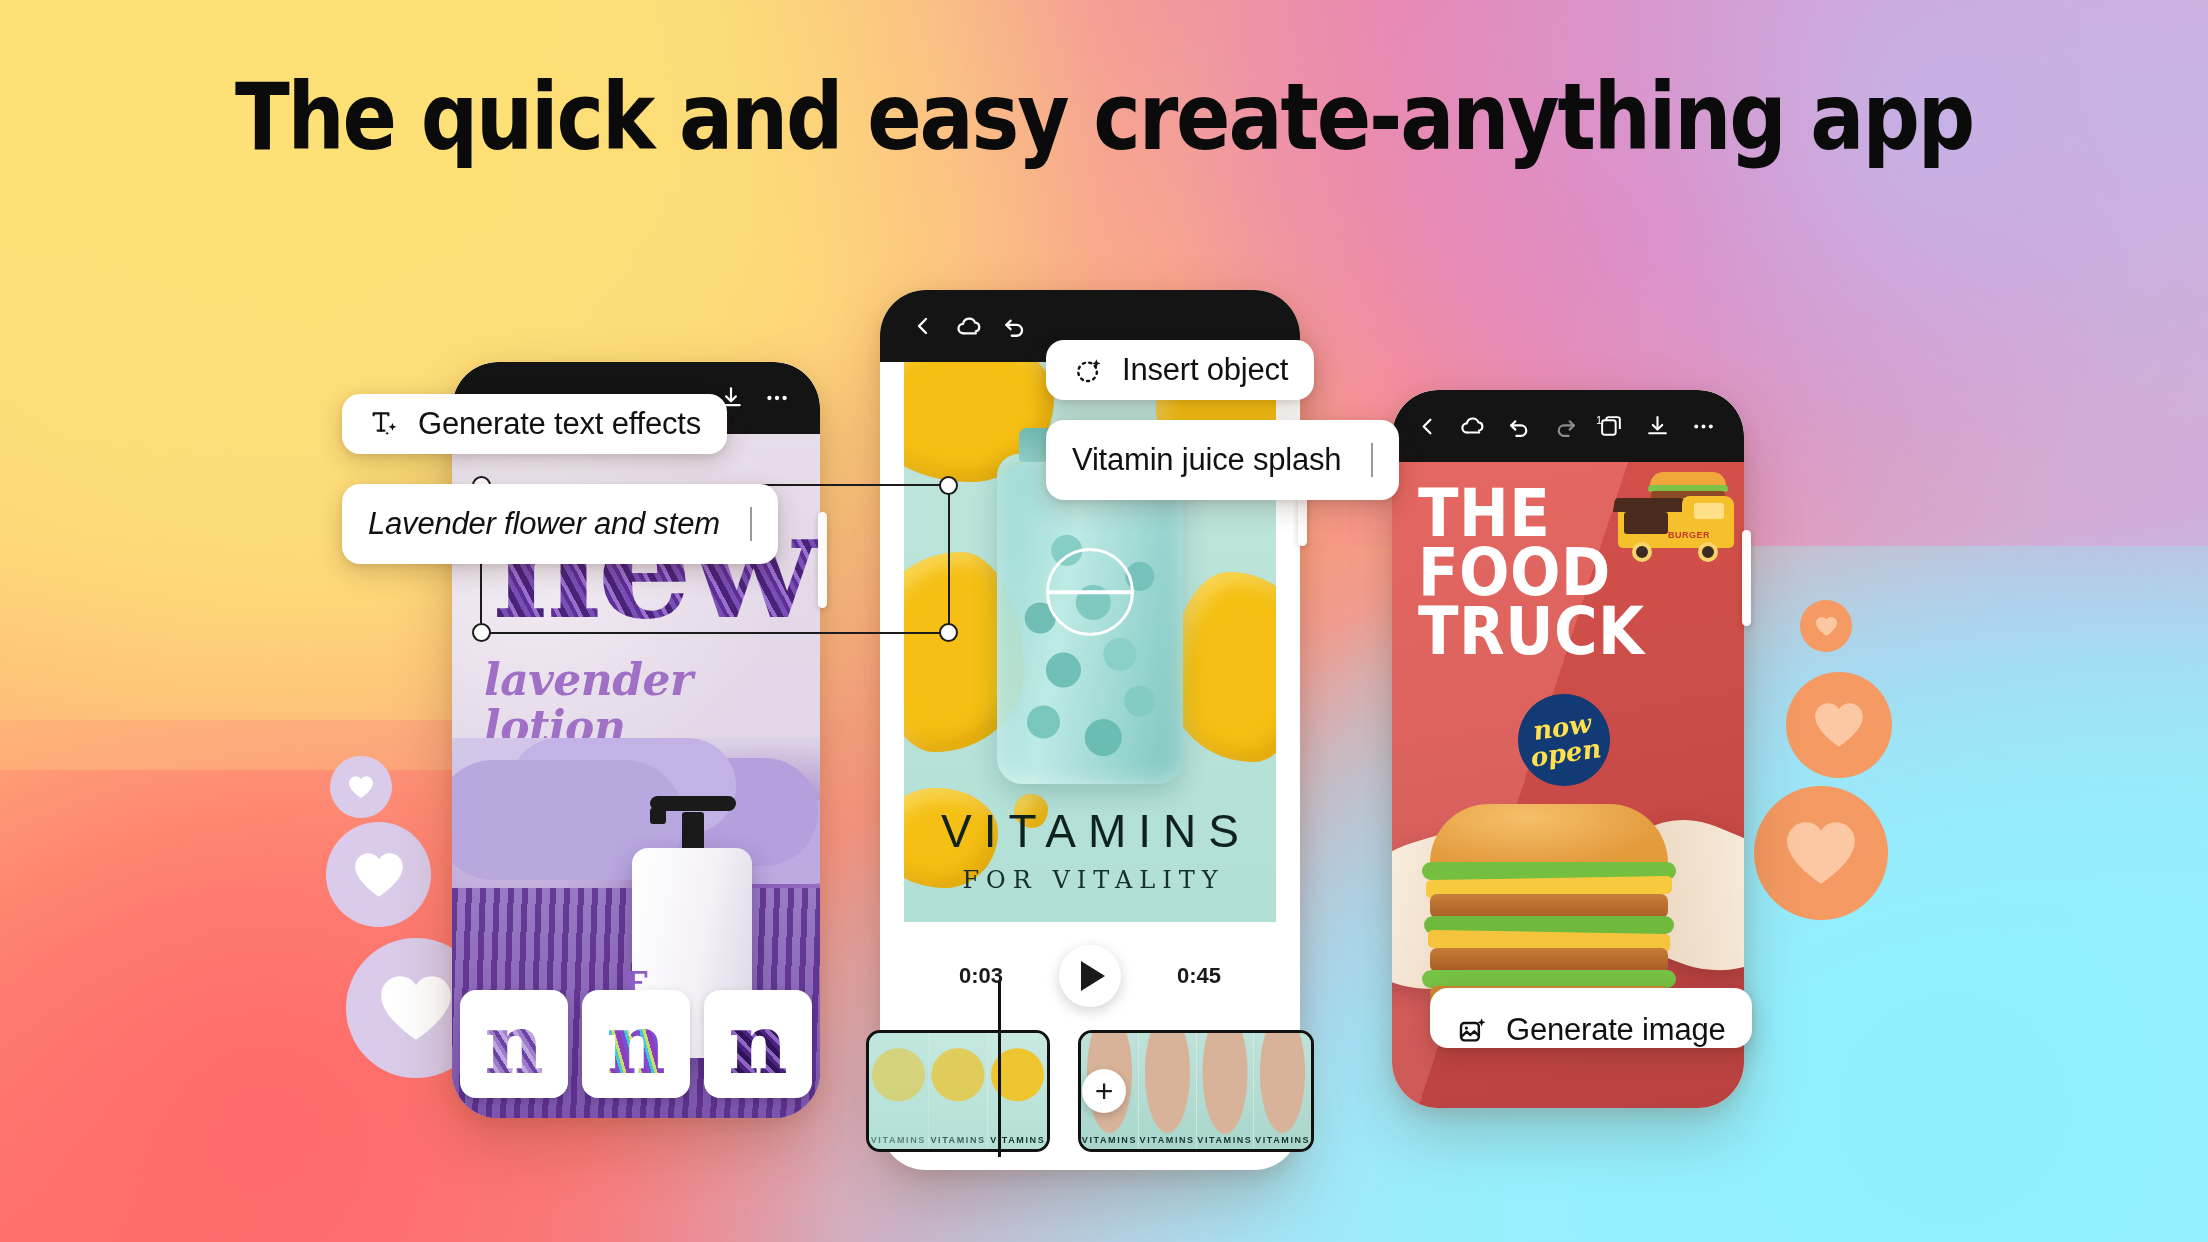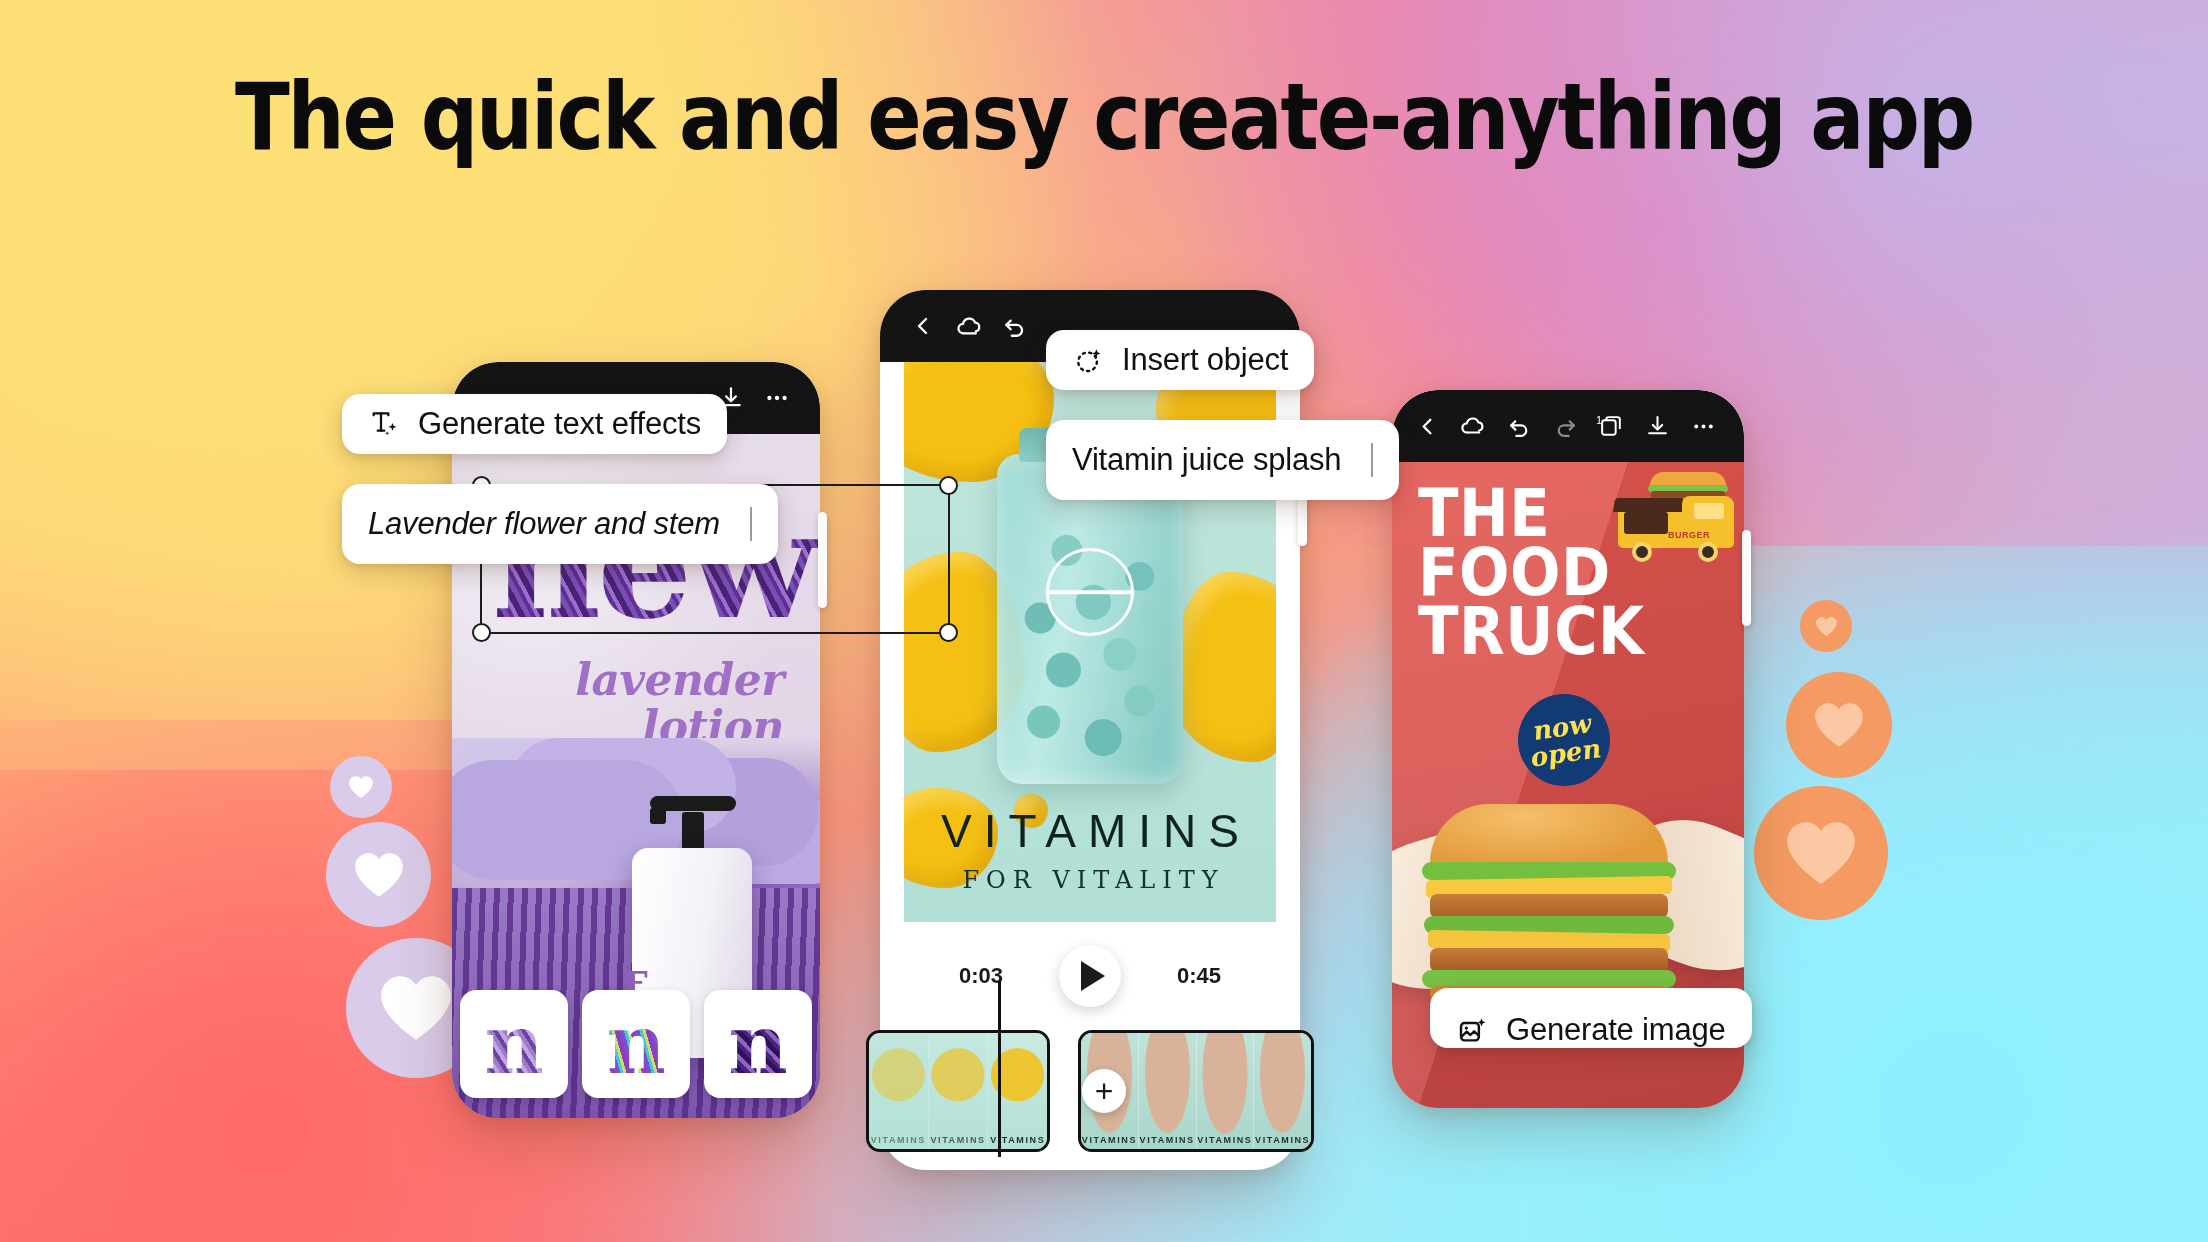--- a/index.html
+++ b/index.html
@@ -113,21 +113,20 @@
   .sel-box {
     position: absolute; left: 28px; top: 48px; width: 470px; height: 150px;
     border: 2px solid #1b1b1b; z-index: 6; pointer-events:none;
   }
   .sel-handle {
     position: absolute; width: 19px; height: 19px; border-radius: 50%;
     background: #fff; border: 2.5px solid #1b1b1b;
   }
   .lav-sub {
     position: absolute; right: 36px; top: 222px; width: 300px;
-    text-align: right;
     font-family: "DejaVu Serif", "Liberation Serif", serif;
     font-style: italic; font-weight: 700;
     font-size: 44px; line-height: 47px; color: #a06fc6;
     letter-spacing: -0.5px;
   }
   .lav-photo {
     position: absolute; left: 0; right: 0; bottom: 0; height: 380px;
     background:
       radial-gradient(ellipse at 18% 12%, #cfc3ea 0%, rgba(207,195,234,0) 48%),
       radial-gradient(ellipse at 86% 40%, #8a5fbd 0%, rgba(138,95,189,0) 46%),
@@ -661,21 +660,21 @@
       </svg>
     </span>
     <span class="pill-label">Generate text effects</span>
   </div>
 
   <div class="pill tall" style="left:342px; top:484px;font-style:italic;">
     <span class="pill-label">Lavender flower and stem</span>
     <span class="pill-caret"></span>
   </div>
 
-  <div class="pill" style="left:1046px; top:330px;">
+  <div class="pill" style="left:1046px; top:340px;">
     <span class="pill-icon">
       <svg width="31" height="31" viewBox="0 0 24 24" fill="none">
         <circle cx="10.5" cy="13" r="7.2" stroke="#111" stroke-width="1.9" stroke-linecap="round" stroke-dasharray="1.6 3.4"></circle>
         <path d="M17.3 3.2l.95 2.35 2.35.95-2.35.95-.95 2.35-.95-2.35-2.35-.95 2.35-.95z" fill="#111"></path>
       </svg>
     </span>
     <span class="pill-label">Insert object</span>
   </div>
 
   <div class="pill tall" style="left:1046px; top:420px;">

